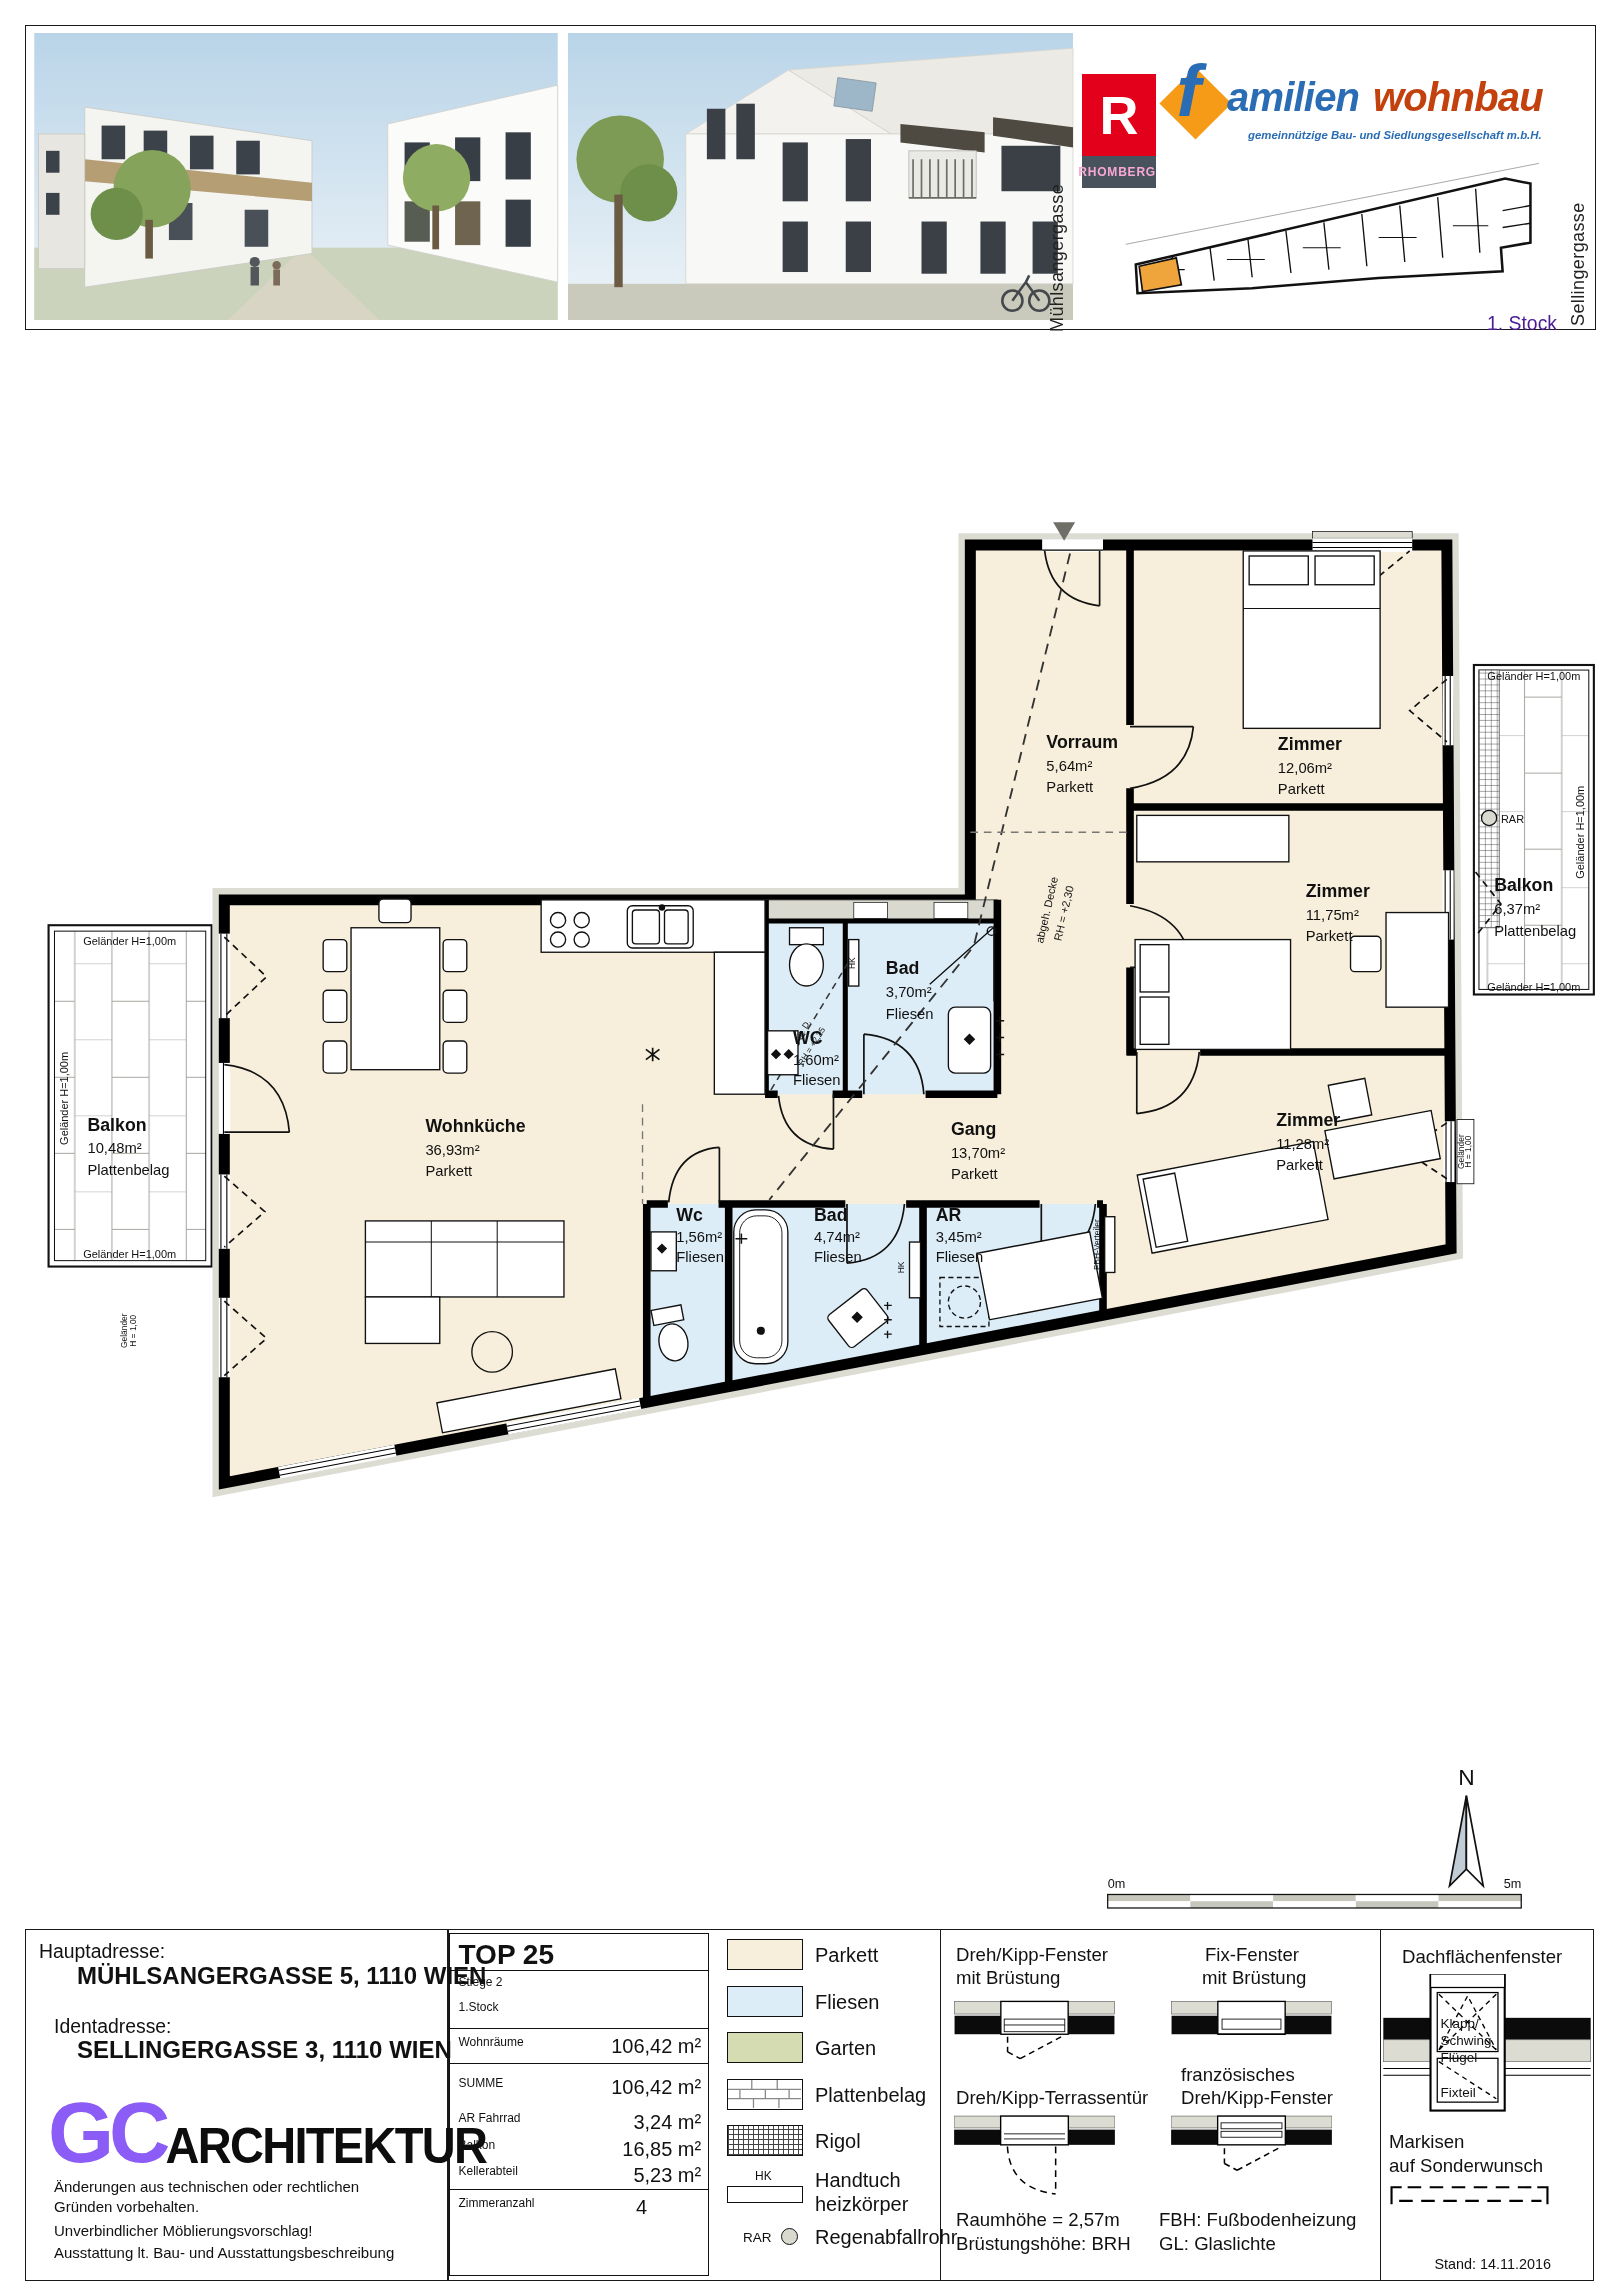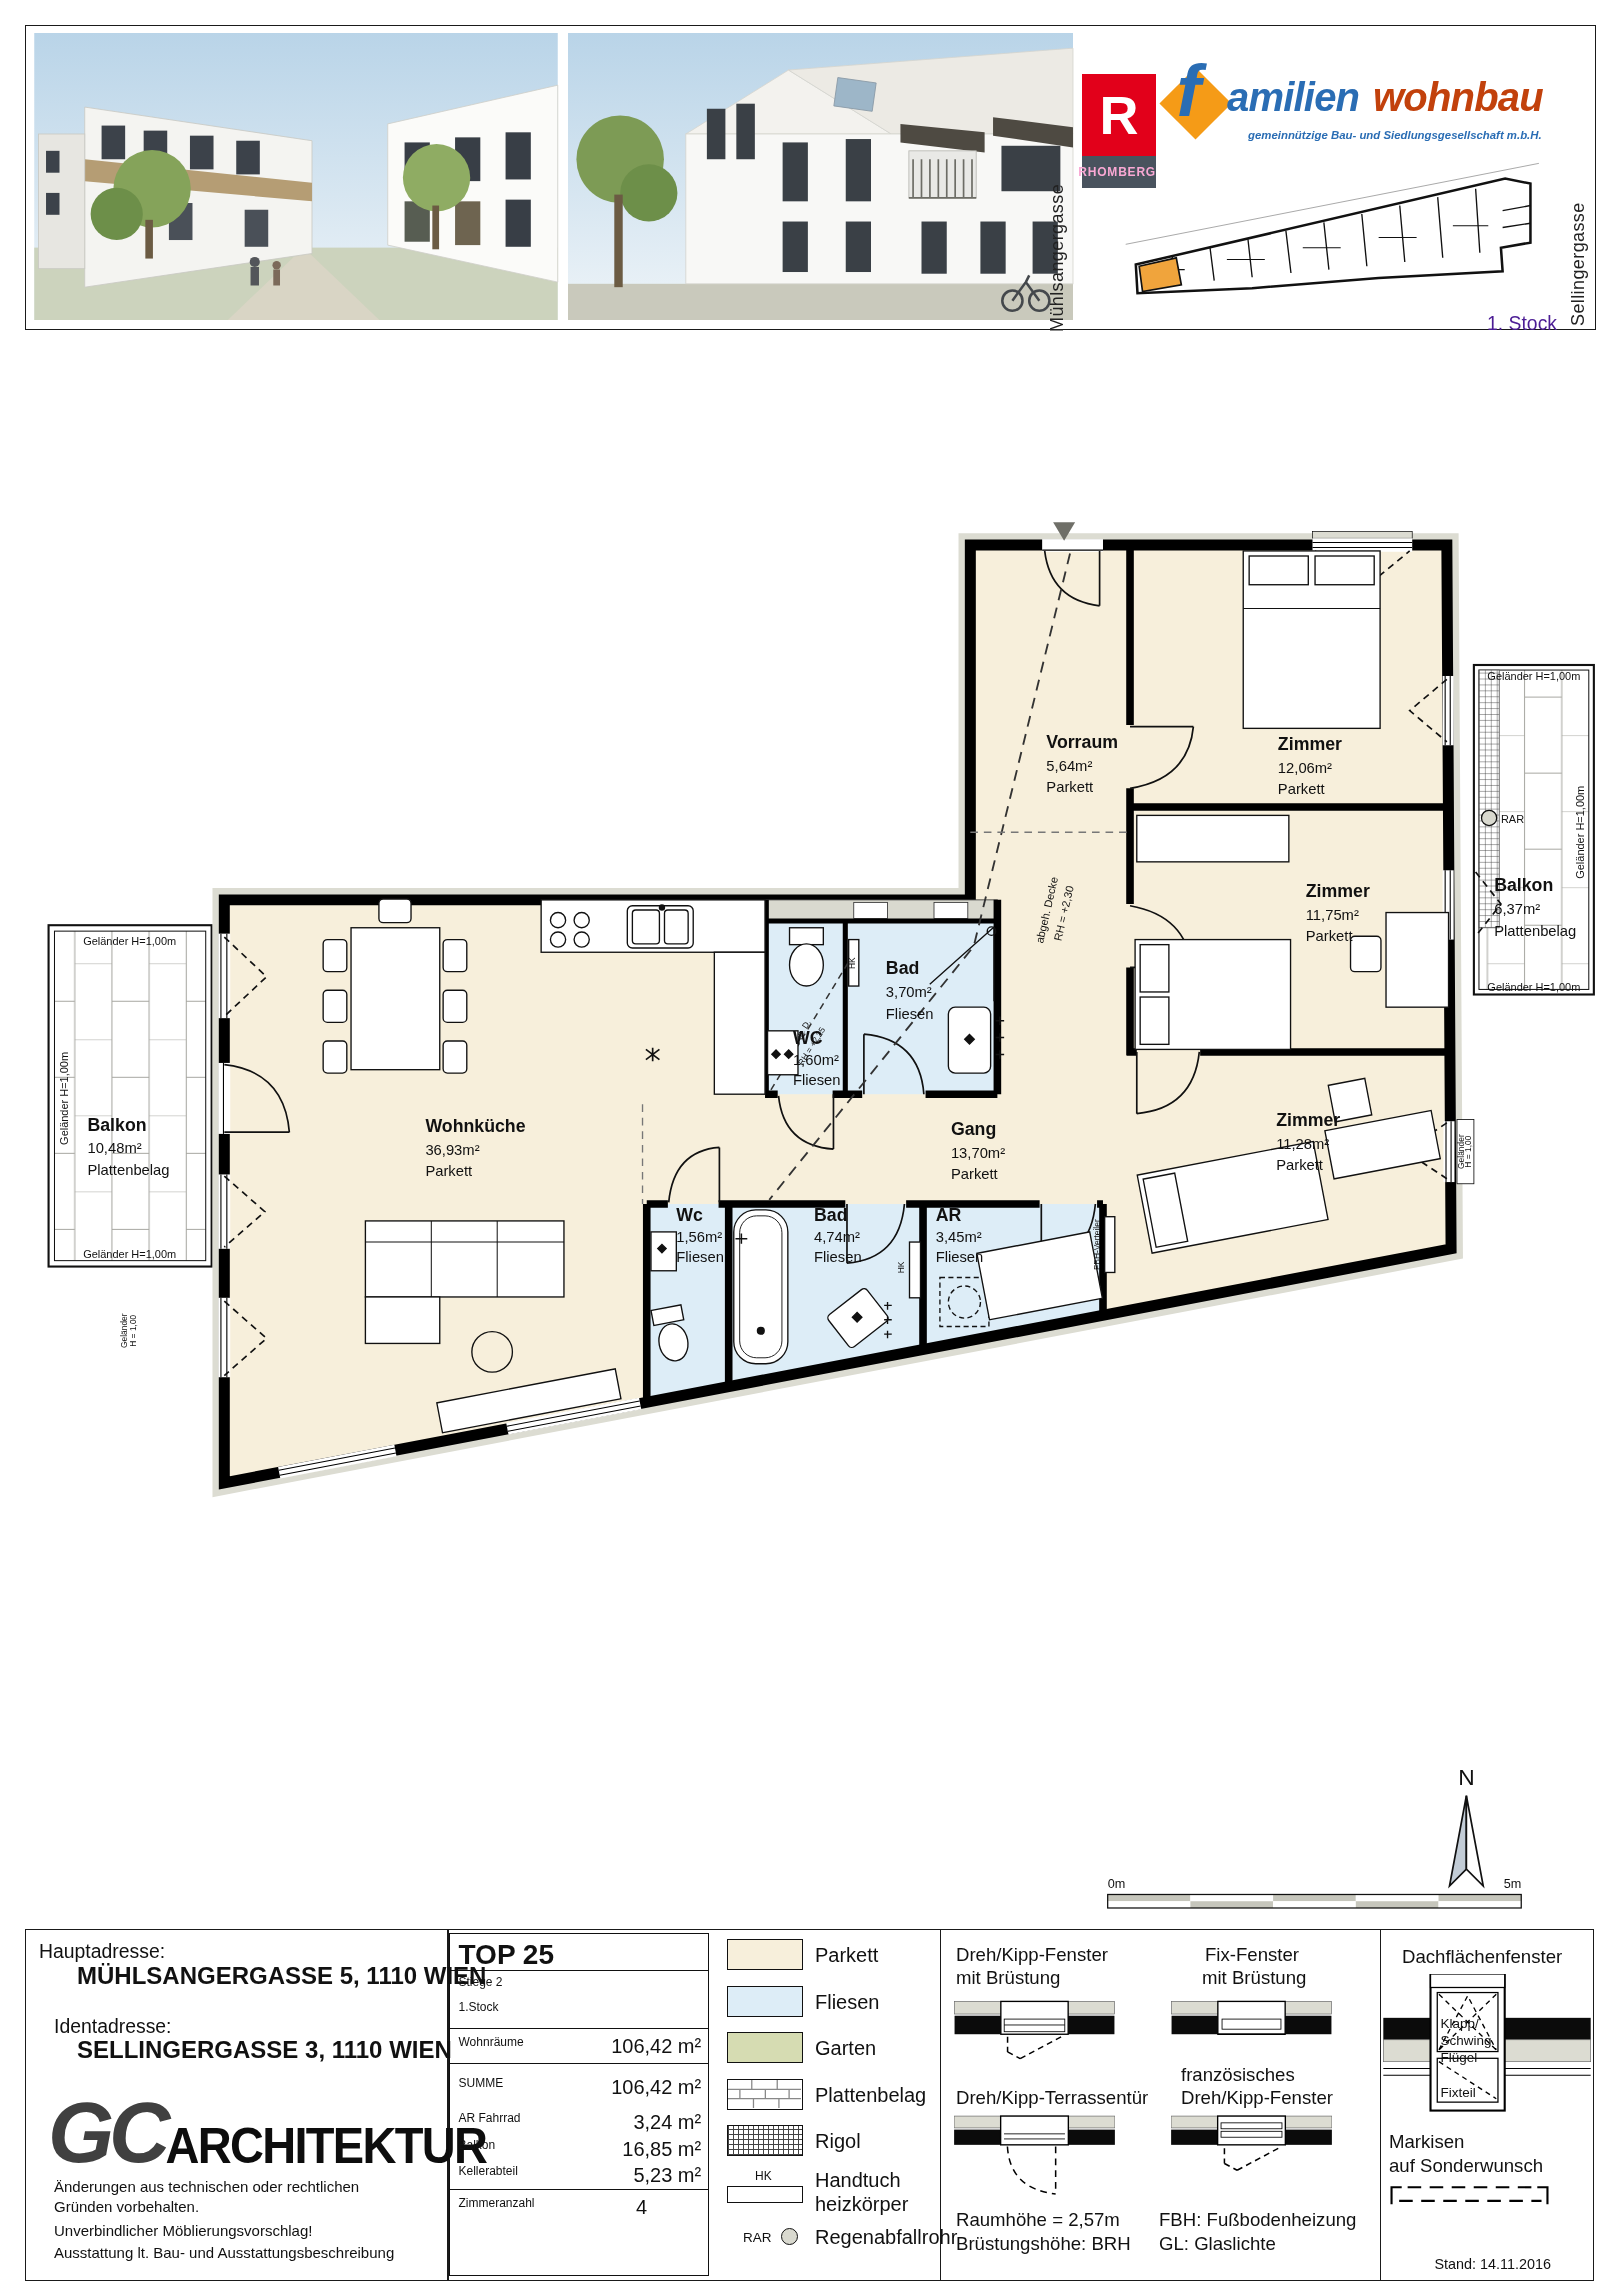--- a/index.html
+++ b/index.html
@@ -462,21 +462,21 @@
 <div class="abs" id="titleblock">
   <div class="tb-divider" style="left:421px;"></div>
   <div class="tb-divider" style="left:914px;width:1.3px;"></div>
   <div class="tb-divider" style="left:1354px;width:1.3px;"></div>
 
   <div class="tb-label" style="left:13px;top:10px;">Hauptadresse:</div>
   <div class="tb-big" style="left:28px;top:32px;">MÜHLSANGERGASSE 5, 1110 WIEN</div>
   <div class="tb-label" style="left:28px;top:85px;">Identadresse:</div>
   <div class="tb-big" style="left:28px;top:106px;">SELLINGERGASSE 3, 1110 WIEN</div>
   <div id="gclogo">
-    <span id="gc-gc" style="color: #404040; font-style: italic;">GC</span>
+    <span id="gc-gc" style="color: #8b5cf6;">GC</span>
     <span id="gc-arch">ARCHITEKTUR</span>
   </div>
   <div class="disc" style="top:248px;">Änderungen aus technischen oder rechtlichen</div>
   <div class="disc" style="top:268px;">Gründen vorbehalten.</div>
   <div class="disc" style="top:292px;">Unverbindlicher Möblierungsvorschlag!</div>
   <div class="disc" style="top:314px;">Ausstattung lt. Bau- und Ausstattungsbeschreibung</div>
 
   <div id="toptable">
     <div class="tr bb" style="top:0;height:37px;">
         <span class="lab" style="top:5px;font-size:28px;font-weight:bold;">TOP 25</span>

